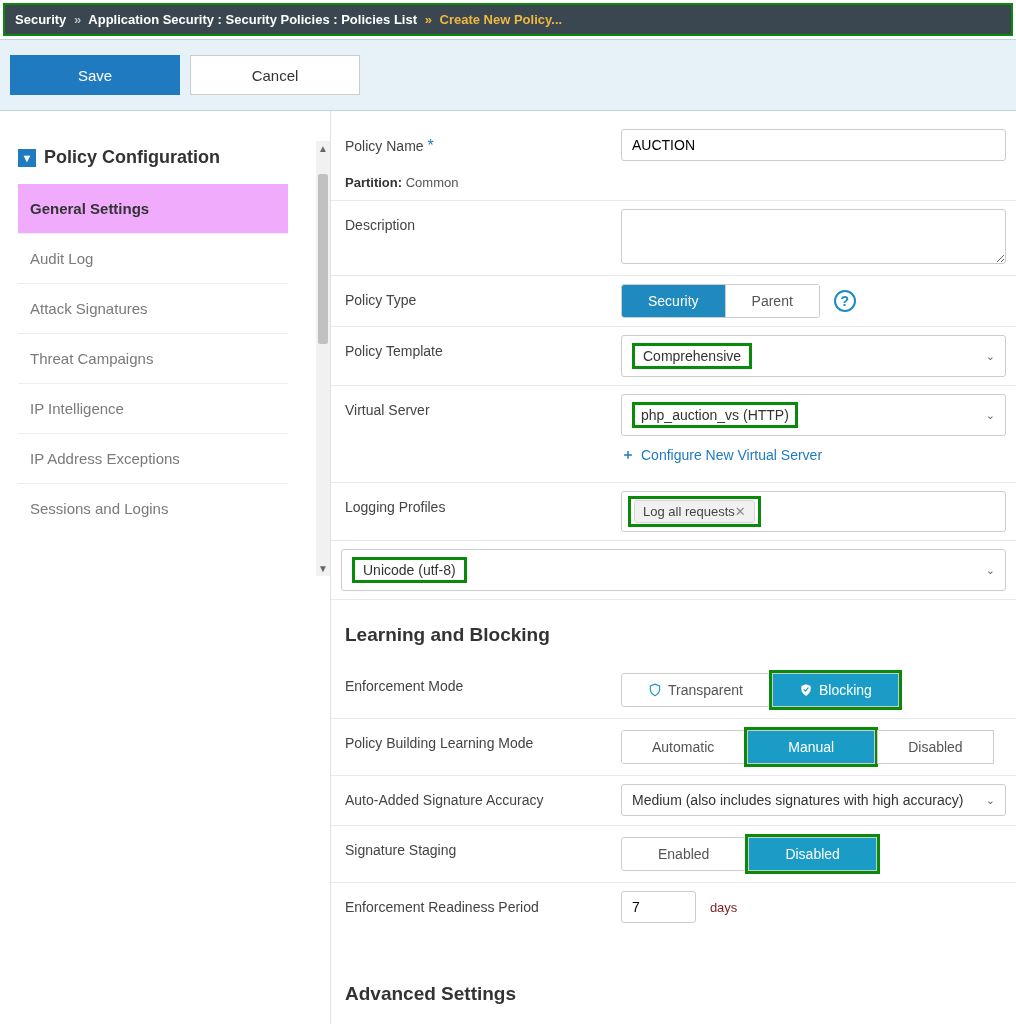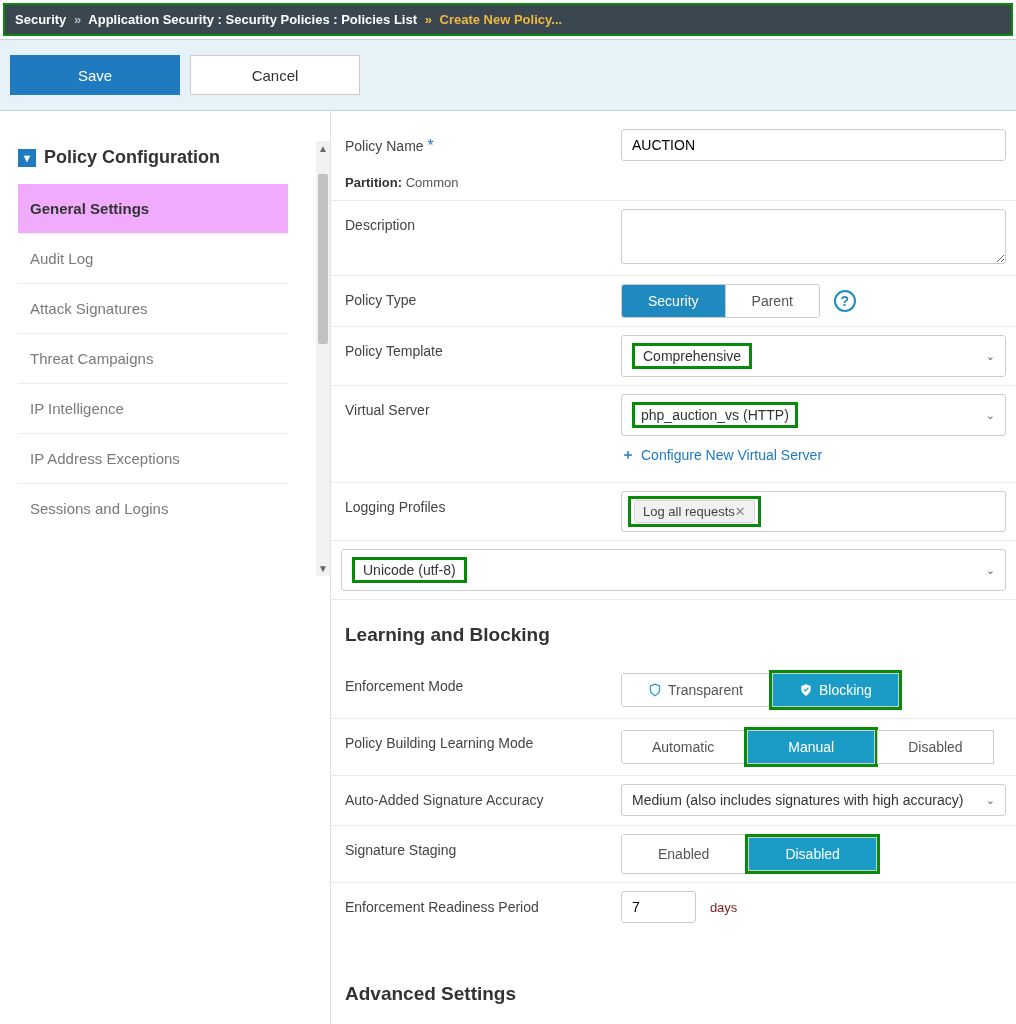--- a/index.html
+++ b/index.html
@@ -377,21 +377,21 @@
         <div class="select-input">
           <span>Medium (also includes signatures with high accuracy)</span>
           <span class="chev">⌄</span>
         </div>
       </div>
     </div>
 
     <div class="form-row">
       <div class="form-label-cell">Signature Staging</div>
       <div class="form-control-cell">
-        <div style="display:inline-flex; ">
+        <div style="display:inline-flex; align-items:center;">
           <div class="toggle-group">
             <div class="opt" style="padding:8px 36px;">Enabled</div>
           </div>
           <span class="green-box-tight" style="margin-left:-1px;">
             <div class="toggle-group" style="border-radius:0;">
               <div class="opt active" style="padding:8px 36px;">Disabled</div>
             </div>
           </span>
         </div>
       </div>

